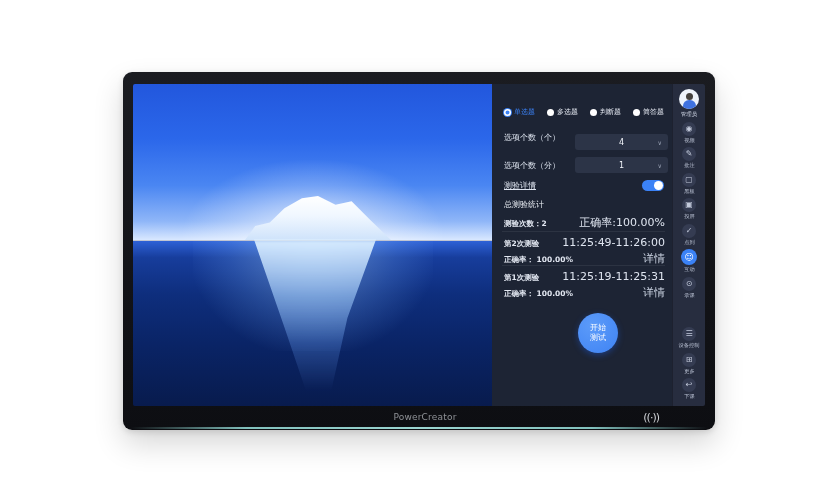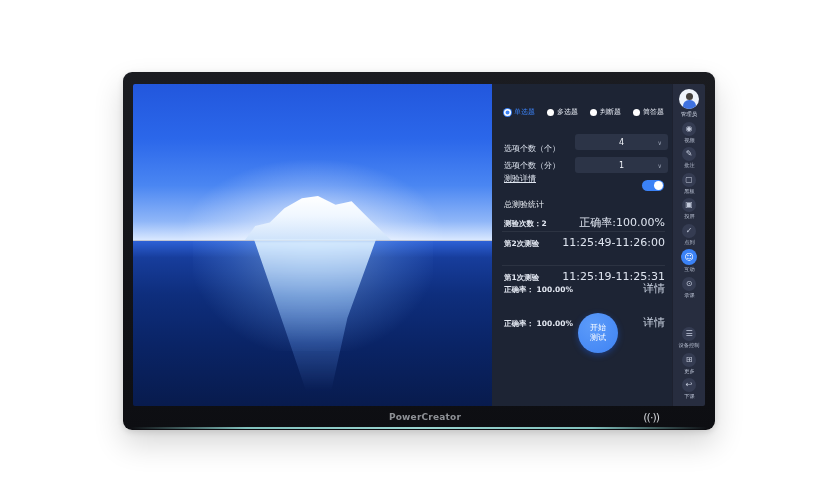--- a/index.html
+++ b/index.html
@@ -43,21 +43,21 @@
   .frow-label{position:absolute;left:12px;font-size:8px;color:#dfe5f0;}
   .select{position:absolute;left:83px;width:93px;height:16px;background:#2c3447;border-radius:3px;
     display:flex;align-items:center;justify-content:center;font-size:8px;color:#f2f5fa;cursor:pointer;}
   .select .chev{position:absolute;right:6px;font-size:6px;color:#9aa3b5;}
   .toggle{position:absolute;right:8px;width:22px;height:11px;border-radius:6px;background:#3b82f6;cursor:pointer;}
   .toggle::after{content:"";position:absolute;right:1px;top:1px;width:9px;height:9px;border-radius:50%;background:#ffffff;}
   .stats-title{position:absolute;top:115px;left:12px;font-size:8px;color:#eef2f8;}
   .split{position:absolute;left:12px;right:7px;display:flex;justify-content:space-between;align-items:baseline;}
   .split .l{font-size:7.5px;color:#e2e7f1;white-space:nowrap;font-weight:bold;}
   .split .r{font-size:11px;color:#dfe5f0;white-space:nowrap;}
-  .split .link{cursor:pointer;color:#ccd4e3;margin-top:30px;}
+  .split .link{cursor:pointer;color:#ccd4e3;}
   .hr{position:absolute;left:10px;right:7px;height:1px;background:rgba(255,255,255,.07);}
   .start-btn{position:absolute;left:86px;top:229px;width:40px;height:40px;border-radius:50%;
     background:radial-gradient(circle at 35% 30%,#5c9bf9,#3f83f4);display:flex;flex-direction:column;
     align-items:center;justify-content:center;color:#ffffff;font-size:8px;line-height:10px;cursor:pointer;
     box-shadow:0 2px 6px rgba(30,90,220,.45);}
 
   
   .side{position:relative;width:33px;height:322px;flex:none;background:#272d3f;
     display:flex;flex-direction:column;align-items:center;padding-top:5px;box-sizing:border-box;
     border-left:1px solid rgba(0,0,0,.25);}
@@ -69,21 +69,21 @@
   .s-ico{width:14px;height:14px;border-radius:50%;background:#353c52;color:#c3cadb;
     font-size:8px;line-height:14px;text-align:center;}
   .s-item.active .s-ico{width:16px;height:16px;line-height:16px;background:#3b82f6;color:#ffffff;font-size:9px;}
   .s-label{font-size:5.5px;color:#b9c0d2;margin-top:1px;white-space:nowrap;transform:scale(.95);}
   .s-spacer{flex:1;}
   .s-bottom{margin-bottom:6px;}
 
   
   .bezel-bottom{position:absolute;left:0;bottom:2px;width:100%;height:22px;}
   .brand{position:absolute;left:50%;top:50%;transform:translate(-50%,-50%);
-    color:#8e9196;font-size:9px;font-weight:bold;letter-spacing:.2px;padding-left:12px;}
+    color:#8e9196;font-size:9px;font-weight:normal;letter-spacing:.2px;padding-left:12px;}
   .nfc{position:absolute;right:56px;top:50%;transform:translateY(-50%);
     color:#cfd2d6;font-size:11px;letter-spacing:-1px;}
 </style>
 </head>
 <body>
 
 <div class="stage">
   <div class="monitor">
 
     <div class="screen">
@@ -112,33 +112,33 @@
           <div class="radio">
             <span class="rdot"></span>
             <span class="rlabel">判断题</span>
           </div>
           <div class="radio">
             <span class="rdot"></span>
             <span class="rlabel">简答题</span>
           </div>
         </div>
 
-        <div class="frow-label" style="top:59px;">选项个数（个）</div>
+        <div class="frow-label" style="top:48px;">选项个数（个）</div>
         <div class="select" style="top:50px;">
           <span>4</span>
           <span class="chev">∨</span>
         </div>
 
         <div class="frow-label" style="top:76px;">选项个数（分）</div>
         <div class="select" style="top:73px;">
           <span>1</span>
           <span class="chev">∨</span>
         </div>
 
-        <div class="frow-label" style="top:89px;text-decoration:underline;">测验详情</div>
+        <div class="frow-label" style="top:96px;text-decoration:underline;">测验详情</div>
         <div class="toggle" style="top:96px;"></div>
 
         <div class="stats-title">总测验统计</div>
 
         <div class="split" style="top:131px;">
           <span class="l">测验次数：2</span>
           <span class="r">正确率:100.00%</span>
         </div>
 
         <div class="hr" style="top:147px;"></div>

